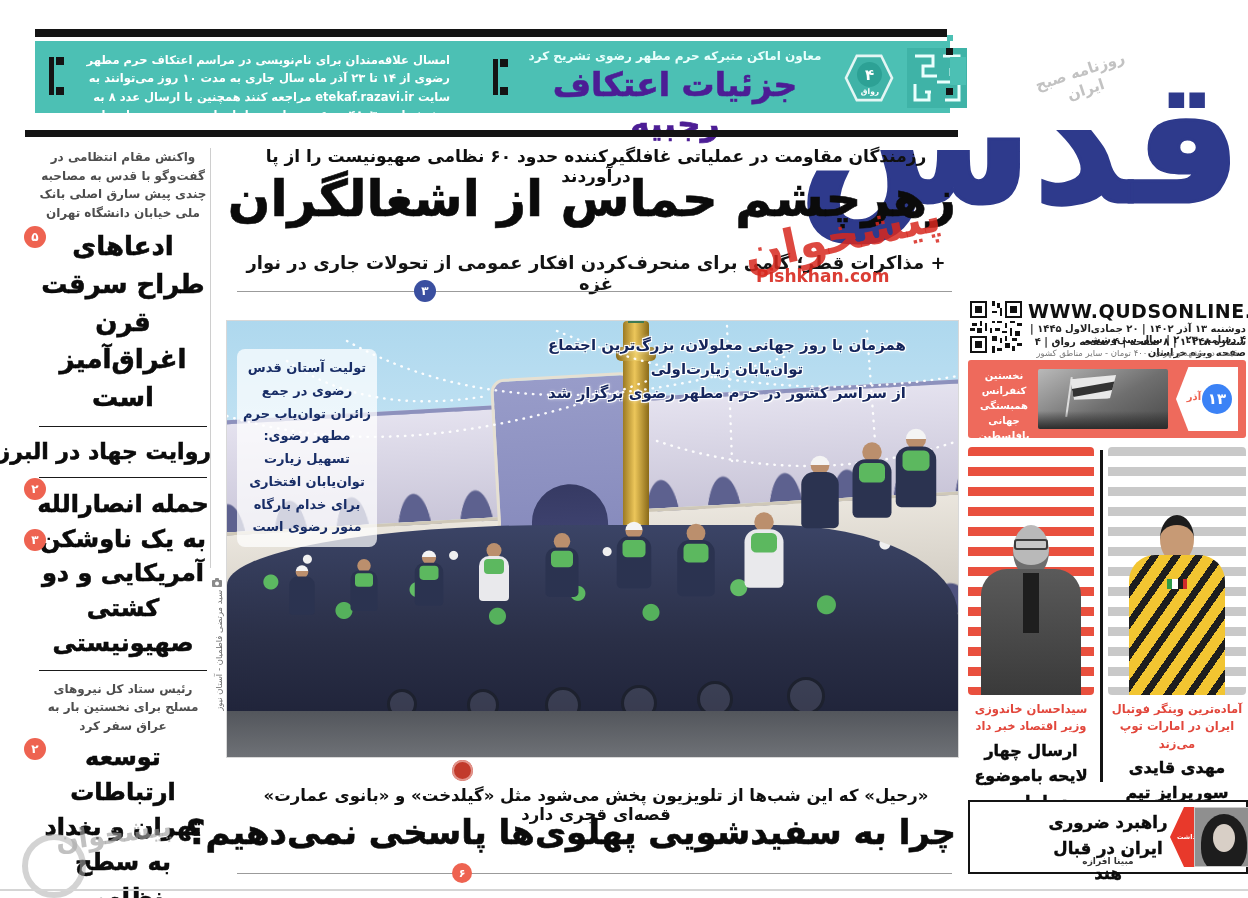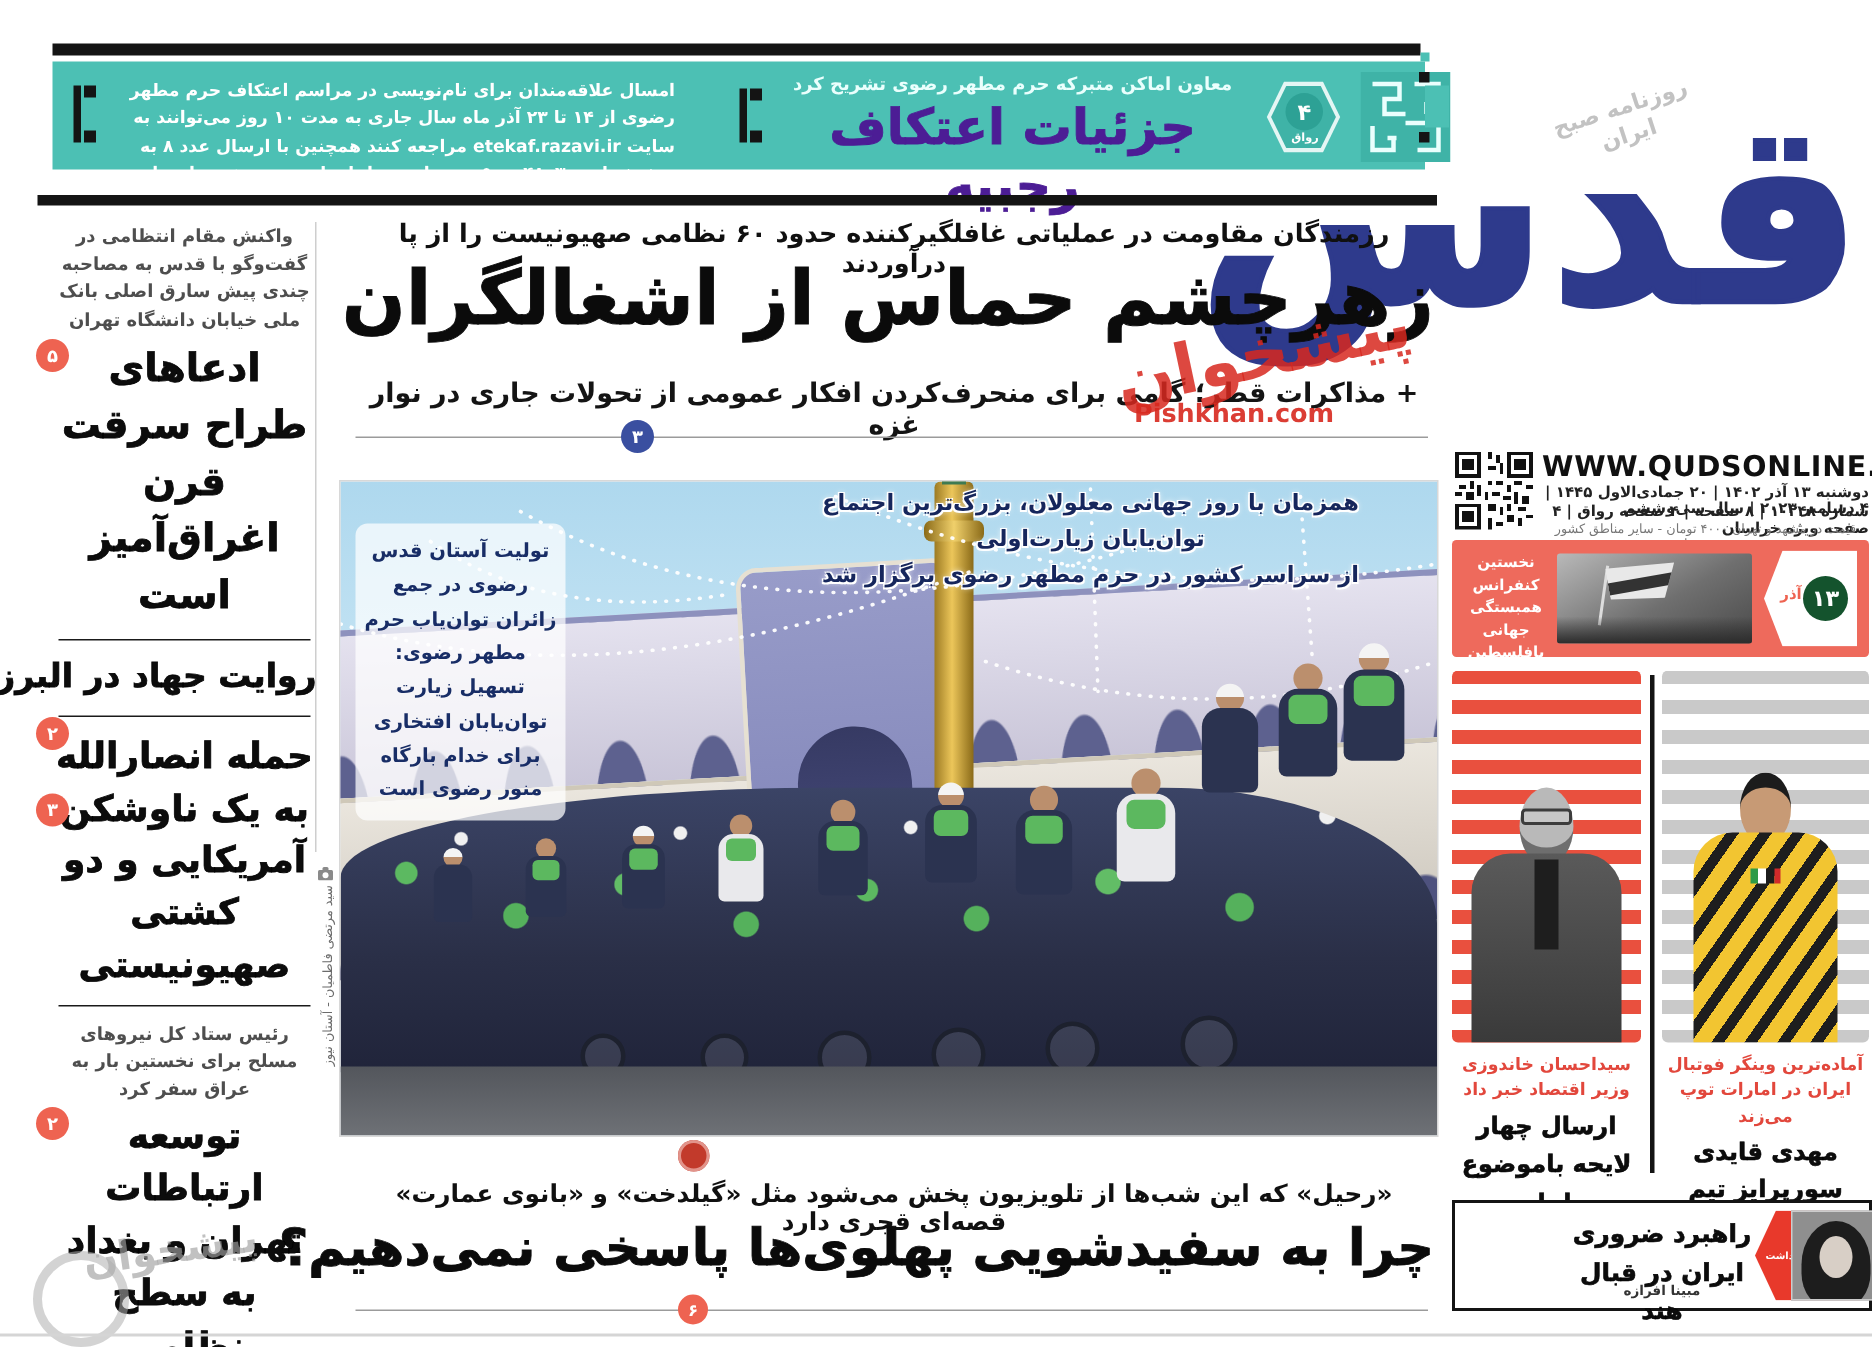--- a/index.html
+++ b/index.html
@@ -207,21 +207,21 @@
     </svg>
     <div class="abs website" style="left:60px;top:0;width:218px;">WWW.QUDSONLINE.IR</div>
     <div class="abs dateline" style="left:60px;top:23px;width:218px;">دوشنبه ۱۳ آذر ۱۴۰۲ | ۲۰ جمادی‌الاول ۱۴۴۵ | ۴ دسامبر ۲۰۲۳ | سال سی‌وششم</div>
     <div class="abs dateline" style="left:60px;top:36px;width:218px;">شماره ۱۰۲۴۸ | ۸ صفحه | ۴ صفحه رواق | ۴ صفحه ویژه خراسان</div>
     <div class="abs priceline" style="left:60px;top:48px;width:218px;text-align:center;">قیمت در مشهد و تهران ۴۰۰۰ تومان - سایر مناطق کشور ۳۰۰۰ تومان</div>
   </div>
 
   <div class="abs cal-box" style="left:968px;top:360px;width:278px;height:78px;">
 
     <div class="abs hex-left" style="left:208px;top:7px;width:62px;height:64px;background:#ffffff;">
-      <div class="abs badge-circle" style="left:26px;top:17px;width:30px;height:30px;background:#14532d;font-size:15px;">۱۳</div>
+      <div class="abs badge-circle" style="left:26px;top:17px;width:30px;height:30px;background:#3b82f6;font-size:15px;">۱۳</div>
       <div class="abs" style="left:8px;top:24px;width:20px;color:#ee6351;font-size:10px;font-weight:bold;text-align:center;">آذر</div>
     </div>
 
     <div class="abs cal-photo" style="left:70px;top:9px;width:130px;height:60px;">
       <div class="cal-pole"></div>
         <div class="cal-flag"></div>
       <div class="abs" style="left:0;bottom:0;width:100%;height:18px;background:linear-gradient(rgba(0,0,0,0),#2c2c2c);"></div>
     </div>
 
     <div class="abs cal-caption" style="left:6px;top:8px;width:60px;">نخستین کنفرانس همبستگی جهانی بافلسطین در سال ۱۳۶۹</div>
@@ -290,21 +290,21 @@
     <div class="fig cap" style="left:58px;top:240px;transform:scale(.85);"></div>
 
     <div class="wheel" style="left:470px;top:360px;"></div>
     <div class="wheel" style="left:394px;top:364px;"></div>
     <div class="wheel" style="left:318px;top:366px;"></div>
     <div class="wheel" style="left:240px;top:368px;width:26px;height:26px;"></div>
     <div class="wheel" style="left:160px;top:368px;width:24px;height:24px;"></div>
     <div class="wheel" style="left:560px;top:356px;width:32px;height:32px;"></div>
     <div class="ground"></div>
 
-    <div class="abs photo-kicker" style="right:16px;top:2px;width:430px;text-align:center;">
+    <div class="abs photo-kicker" style="right:16px;top:12px;width:430px;text-align:center;">
       <span>همزمان با روز جهانی معلولان، بزرگ‌ترین اجتماع توان‌یابان زیارت‌اولی</span><br>
       <span>از سراسر کشور در حرم مطهر رضوی برگزار شد</span>
     </div>
     <div class="abs photo-note" style="left:10px;top:28px;width:128px;">تولیت آستان قدس رضوی در جمع زائران توان‌یاب حرم مطهر رضوی: تسهیل زیارت توان‌یابان افتخاری برای خدام بارگاه منور رضوی است</div>
   </div>
 
   <div class="abs" style="left:210px;top:578px;width:14px;height:200px;">
     <svg width="10" height="9" viewBox="0 0 10 9" style="display:block;margin:0 2px 3px;">
       <rect x="0" y="2" width="10" height="7" rx="1" fill="#8a8a8a"></rect>
         <rect x="3" y="0" width="4" height="3" rx="1" fill="#8a8a8a"></rect>

